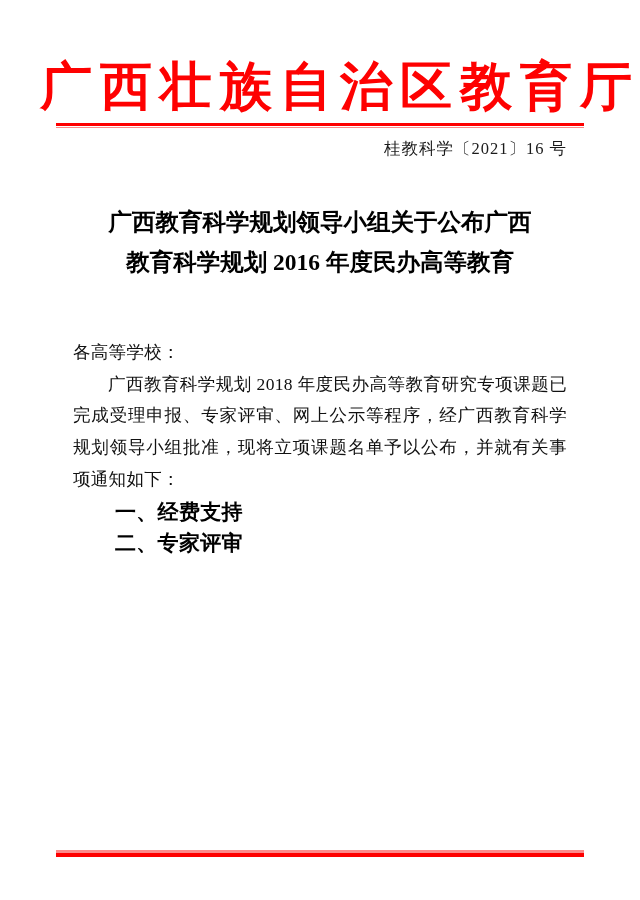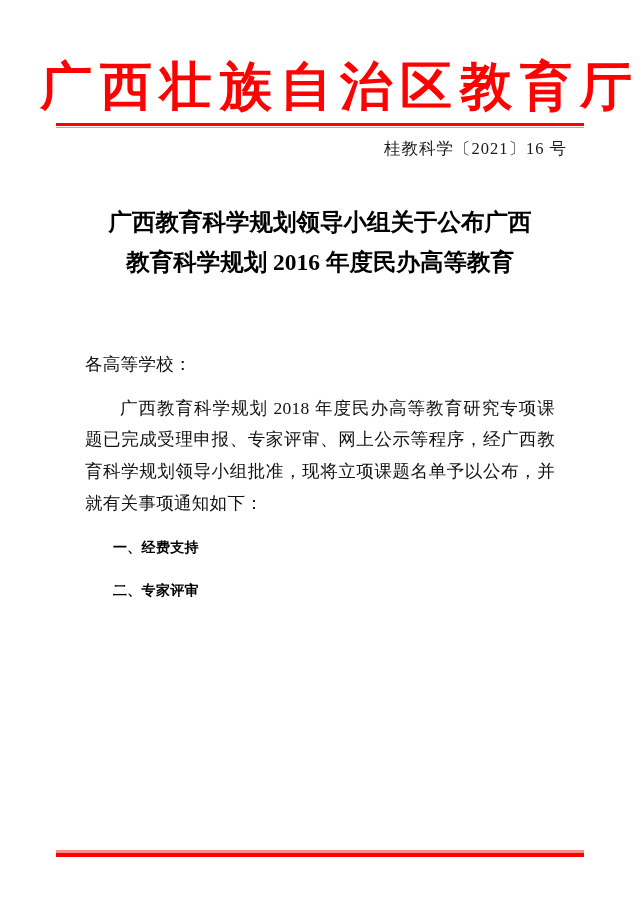--- a/index.html
+++ b/index.html
@@ -60,31 +60,31 @@
   }
   .body-text {
     position: absolute;
     top: 337px;
     left: 73px;
     right: 73px;
     font-size: 17.5px;
     line-height: 31.7px;
     letter-spacing: 0.3px;
   }
-  .body-text p { margin: 12px; }
+  .body-text p { margin: 0; }
   .para {
     text-indent: 2em;
     text-align: justify;
     text-justify: inter-ideograph;
   }
   .sec-heading {
     text-indent: 2em;
     font-weight: bold;
     font-family: Liberation Sans, sans-serif;
-    font-size: 14px;
+    font-size: 21px;
     color: #000000;
   }
   .rule-bottom {
     position: absolute;
     top: 850px;
     left: 56px;
     right: 56px;
     height: 6.5px;
     background: linear-gradient(to bottom,
       #fc8a8a 0px, #fc8a8a 2.5px,

